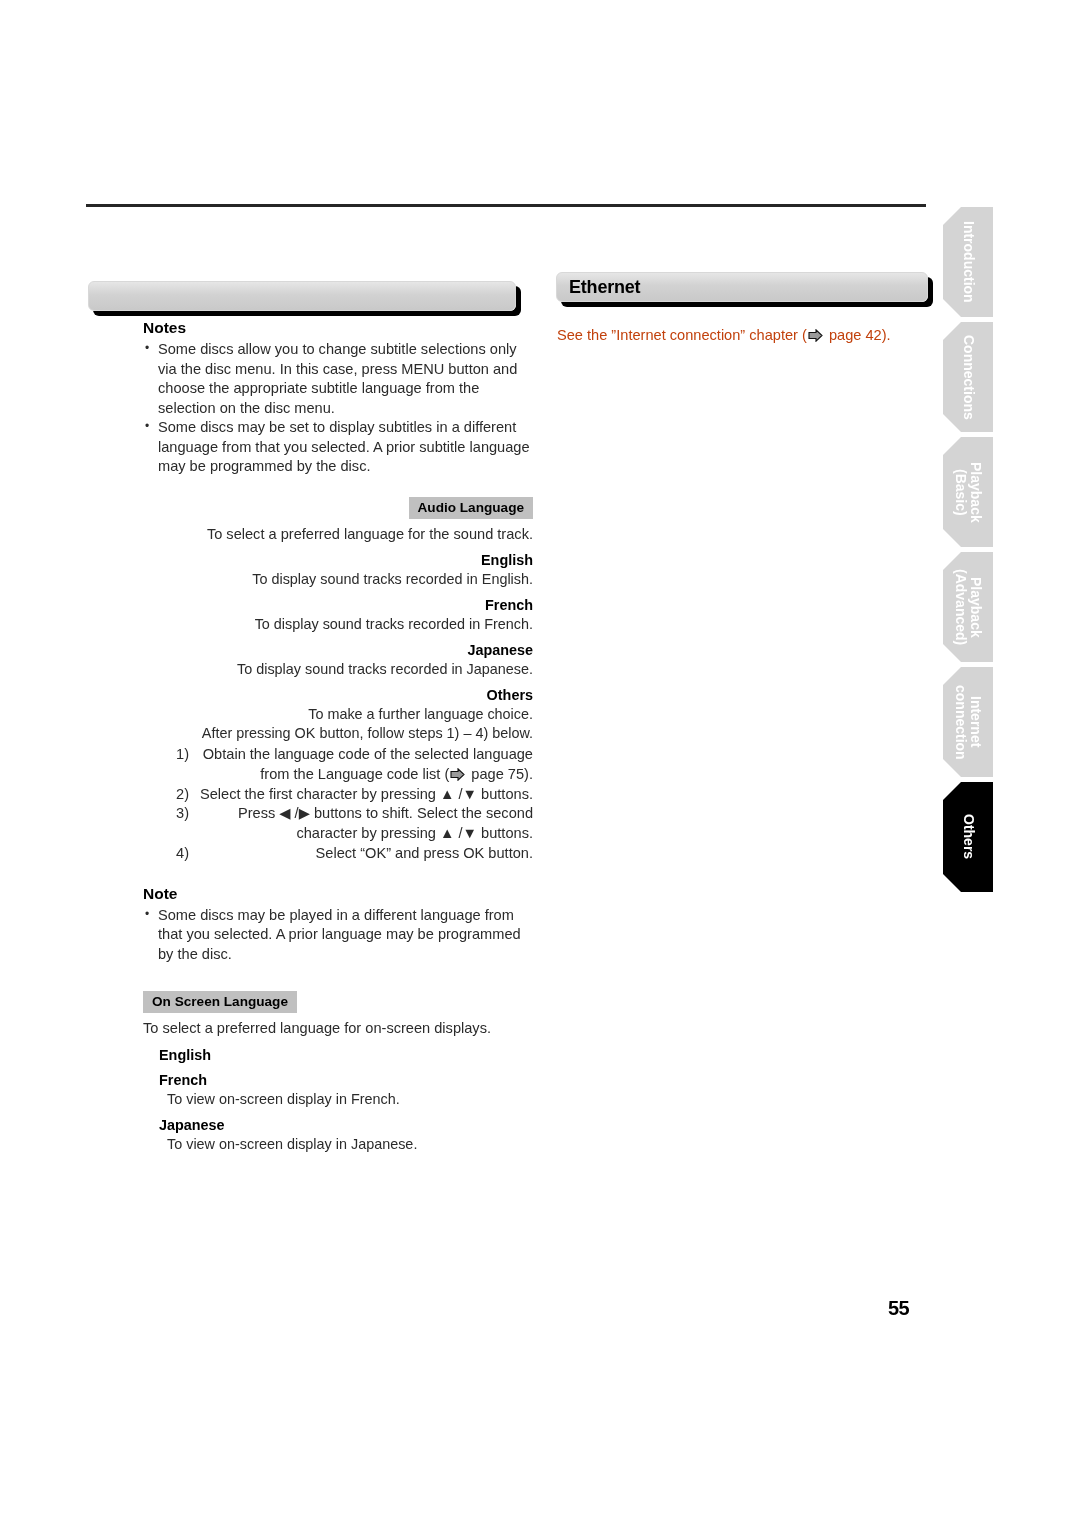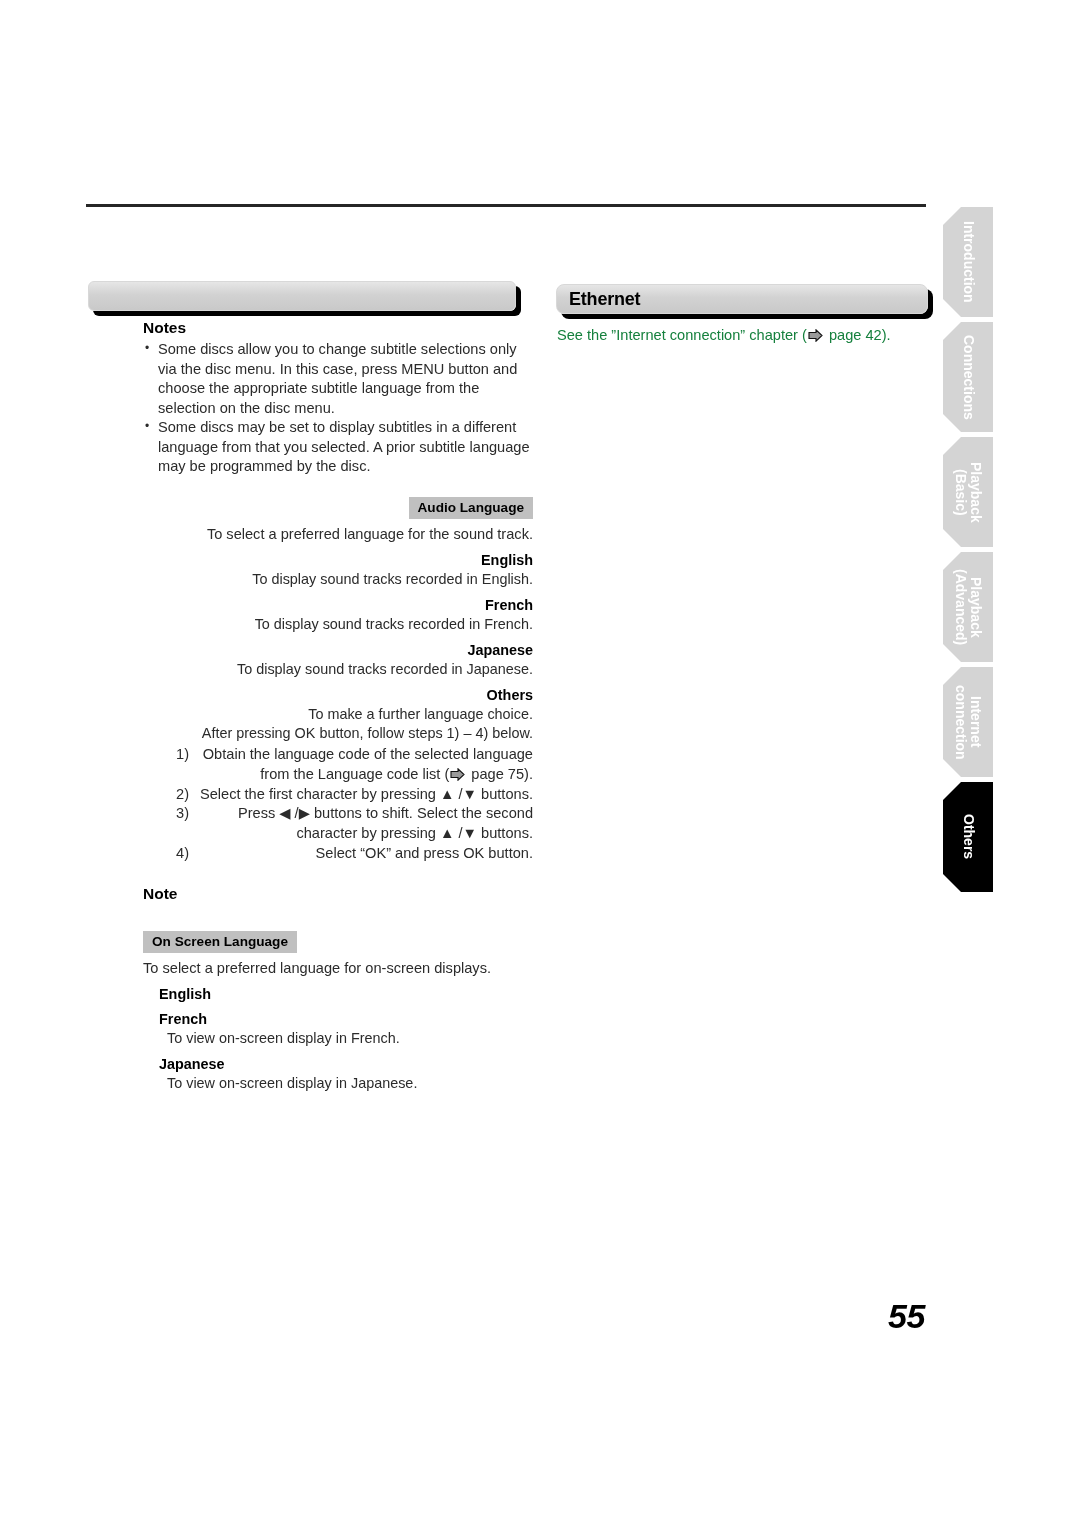--- a/index.html
+++ b/index.html
@@ -44,23 +44,22 @@
     display: flex;
     align-items: center;
   }
   .bar-left {
     left: 88px;
     top: 281px;
     width: 428px;
   }
   .bar-right {
     left: 556px;
-    top: 284px;
+    top: 272px;
     width: 372px;
-    border-radius: 8px;
   }
   .bar-title {
     font-size: 18px;
     font-weight: bold;
     color: #000;
     padding-left: 12px;
     letter-spacing: -0.2px;
   }
 
   
@@ -81,21 +80,21 @@
   .h-bold {
     font-size: 15.5px;
     font-weight: bold;
     color: #000;
     margin: 0 0 2px 0;
     line-height: 20px;
   }
   .body-text {
     font-size: 14.6px;
     line-height: 19.5px;
-    color: #15803d;
+    color: #c2410c;
     margin: 0;
   }
 
   
   ul.bullets {
     list-style: none;
     margin: 0 0 0 0;
     padding: 0;
   }
   ul.bullets > li {
@@ -211,25 +210,24 @@
     letter-spacing: 0px;
     text-align: center;
     white-space: pre-line;
   }
 
   
   .page-number {
     position: absolute;
     left: 888px;
     top: 1297px;
-    font-size: 34px;
+    font-size: 20px;
     font-weight: bold;
     color: #000;
     letter-spacing: -0.5px;
-    font-style: italic;
   }
 </style>
 </head>
 <body>
 
 <div class="page">
 
   <div class="top-rule"></div>
 
   <div class="bar bar-left">
@@ -278,20 +276,23 @@
           <span class="num">3)</span><span>Press ◀ /▶ buttons to shift. Select the second character by pressing ▲ /▼ buttons.</span>
         </li>
         <li>
           <span class="num">4)</span><span>Select “OK” and press OK button.</span>
         </li>
       </ol>
     </div>
 
     <div class="note-block">
       <div class="h-bold">Note</div>
+      <ul class="bullets">
+        <li>Some discs may be played in a different language from that you selected. A prior language may be programmed by the disc.</li>
+      </ul>
     </div>
 
     <div style="margin-top:27px;">
       <span class="chip">On Screen Language</span>
       <p class="lead">To select a preferred language for on-screen displays.</p>
 
       <div class="sub-head">English</div>
 
       <div class="sub-head">French</div>
       <div class="sub-body">To view on-screen display in French.</div>

